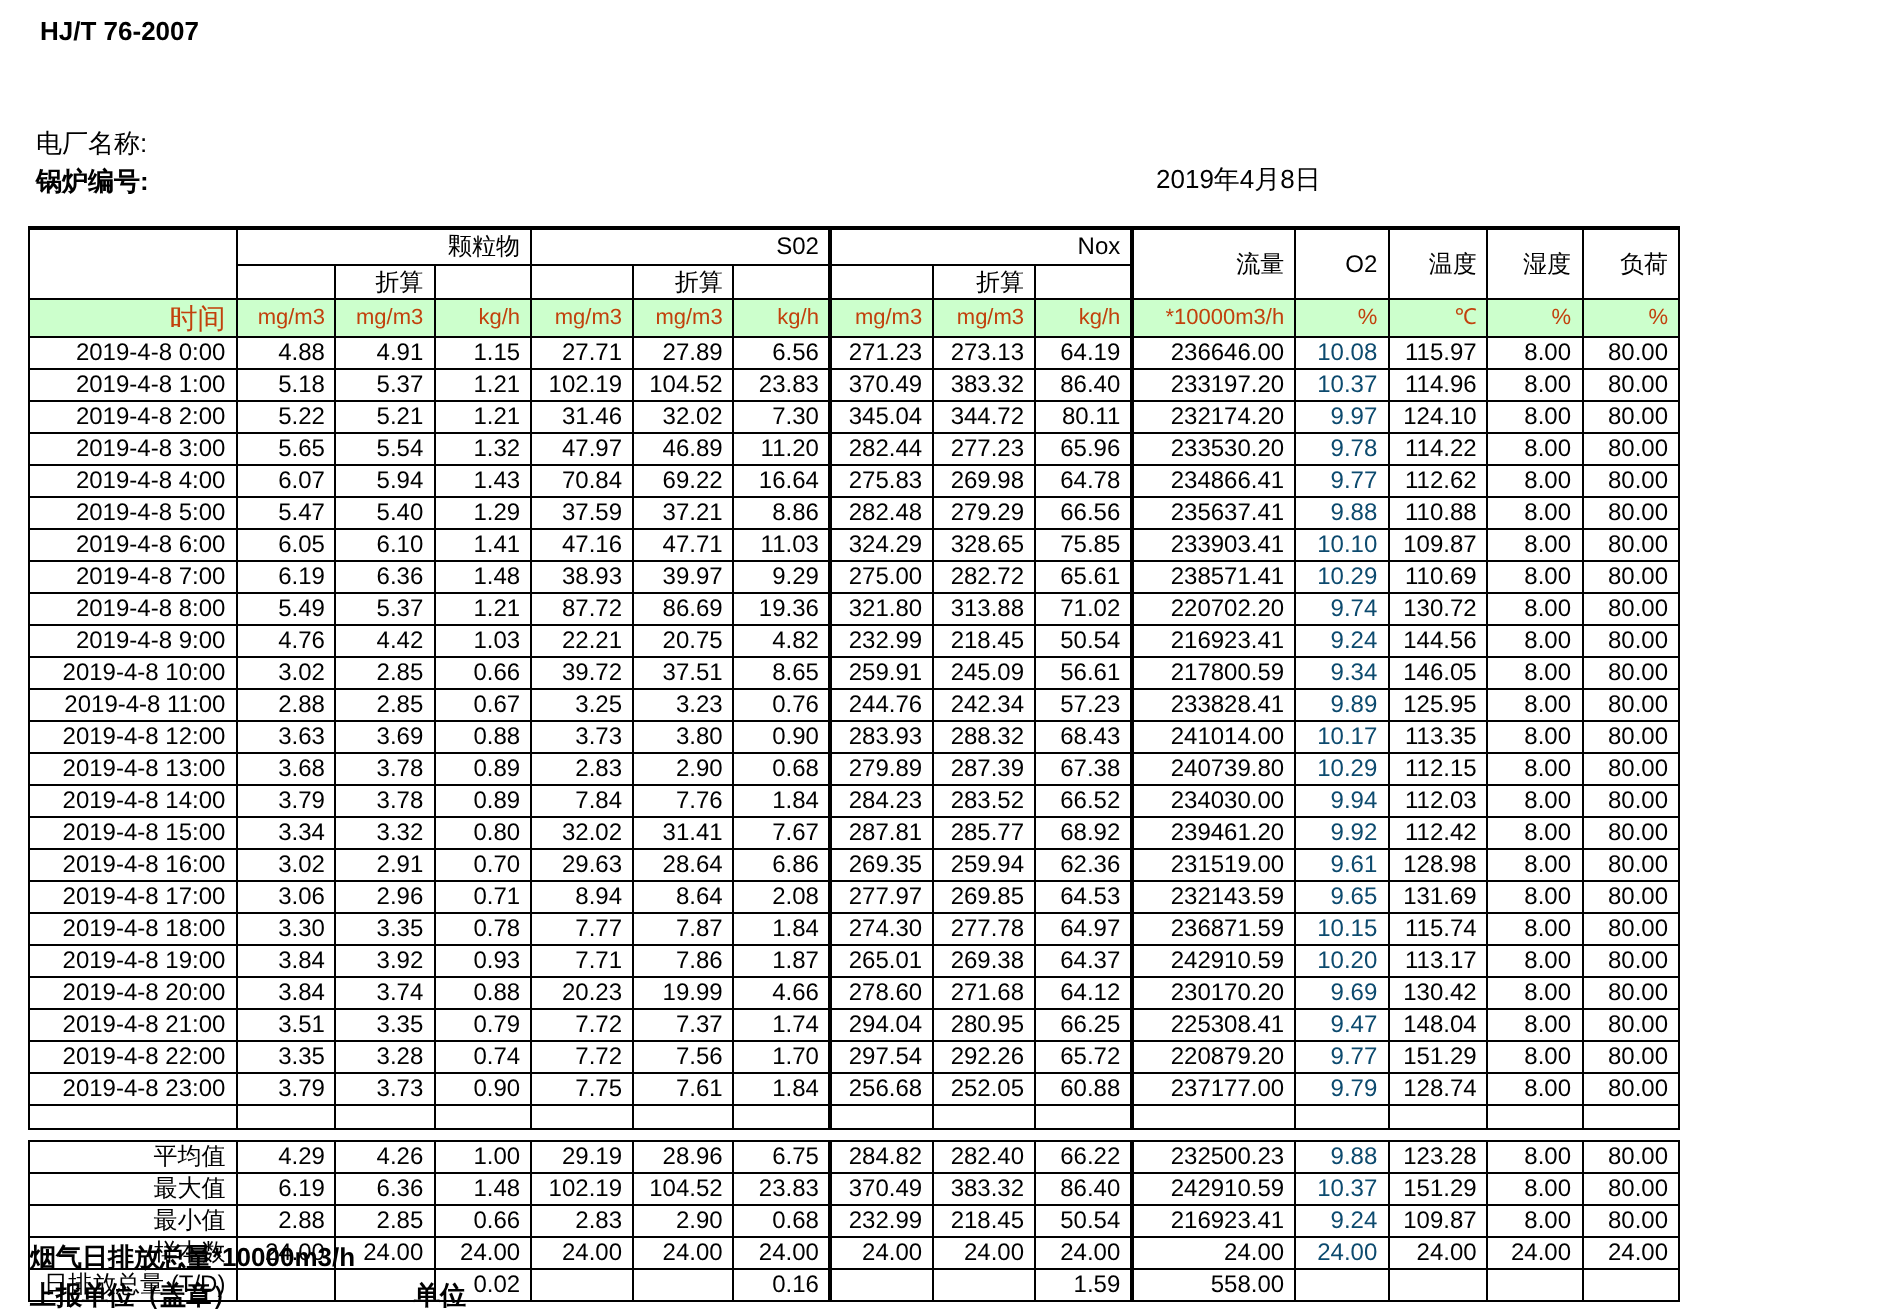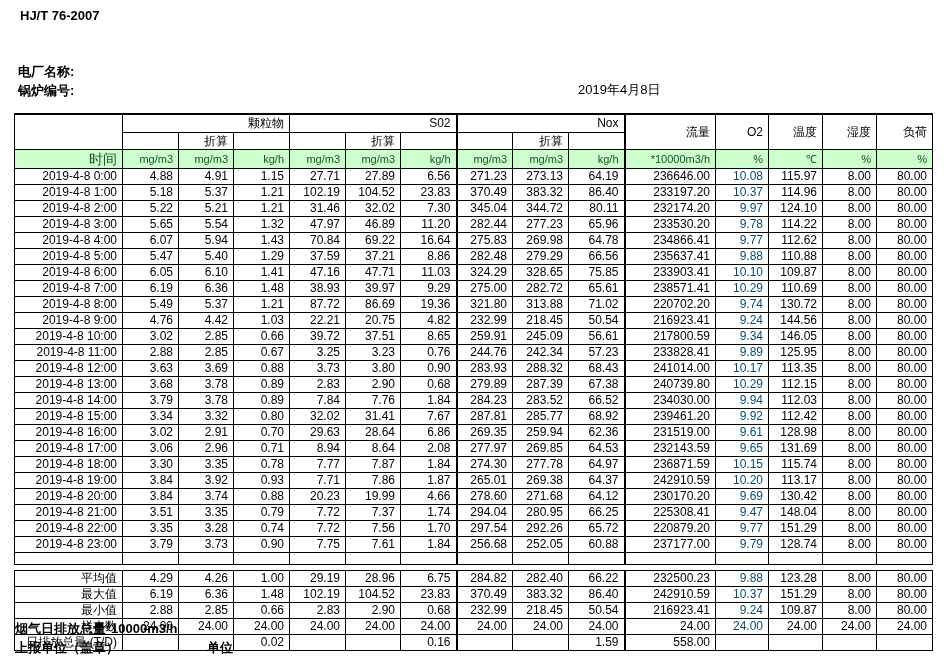--- a/index.html
+++ b/index.html
@@ -1,23 +1,23 @@
 <!DOCTYPE html>
 <html><head>
 <meta charset="utf-8">
 <style>
   html,body{margin:0;padding:0;background:#fff;}
   .page{
-    position:relative;width:946px;height:658px;background:#ffffff;
+    position:relative;width:840px;height:658px;background:#ffffff;
     font-family:"Liberation Sans", sans-serif;color:#000;overflow:hidden;
   }
   .abs{position:absolute;white-space:nowrap;}
   .std{left:20px;top:8px;font-size:13px;font-weight:bold;}
   .title{left:208px;top:26px;font-size:16px;font-weight:bold;letter-spacing:1px;}
-  .plant{left:18px;top:63px;font-size:13px;font-weight:bold;}
+  .plant{left:18px;top:63px;font-size:13px;font-weight:normal;}
   .boiler{left:18px;top:82px;font-size:13px;font-weight:bold;}
   .rdate{left:578px;top:81px;font-size:13px;}
   .foot1{left:15px;top:620px;font-size:13px;font-weight:bold;}
   .foot2{left:15px;top:639px;font-size:13px;font-weight:bold;}
   .foot3{left:207px;top:639px;font-size:13px;font-weight:bold;}
 
   table.report{
     position:absolute;left:14px;top:113px;
     border-collapse:collapse;table-layout:fixed;padding-left:41px;
   }
@@ -27,21 +27,21 @@
   }
   
   col.c0{width:108px}col.c1{width:56px}col.c2{width:55px}col.c3{width:56px}
   col.c4{width:56px}col.c5{width:55px}col.c6{width:56px}
   col.c7{width:56px}col.c8{width:56px}col.c9{width:56px}
   col.c10{width:91px}col.c11{width:53px}col.c12{width:54px}col.c13{width:54px}col.c14{width:56px}
 
   thead td{text-align:center;padding:0;font-size:13px;}
   tr.hr1 td{border-top:2px solid #000;height:17px;}
   tr.hr2 td{height:16px;}
-  tr.hr3 td{height:18px;background:#ccffcc;color:#14532d;font-size:11px;text-align:right;}
+  tr.hr3 td{height:18px;background:#ccffcc;color:#c2410c;font-size:11px;text-align:right;}
   tr.hr3 td.timehead{font-size:14px;}
   td.grp{font-size:13px;}
   td.cjk{font-size:14px;}
   .bL2{border-left-width:2px !important;}
   td.c-time{padding-right:3px;}
   td.c-flow{padding-right:8px;margin-top:12px;}
   td.c-o2{color:#0c4a6e;padding-right:9px;}
   tr.spacer td{height:11px;}
   tr.gaprow td{border:none;height:5px;padding:0;}
   tbody.summary td{height:15px;}

